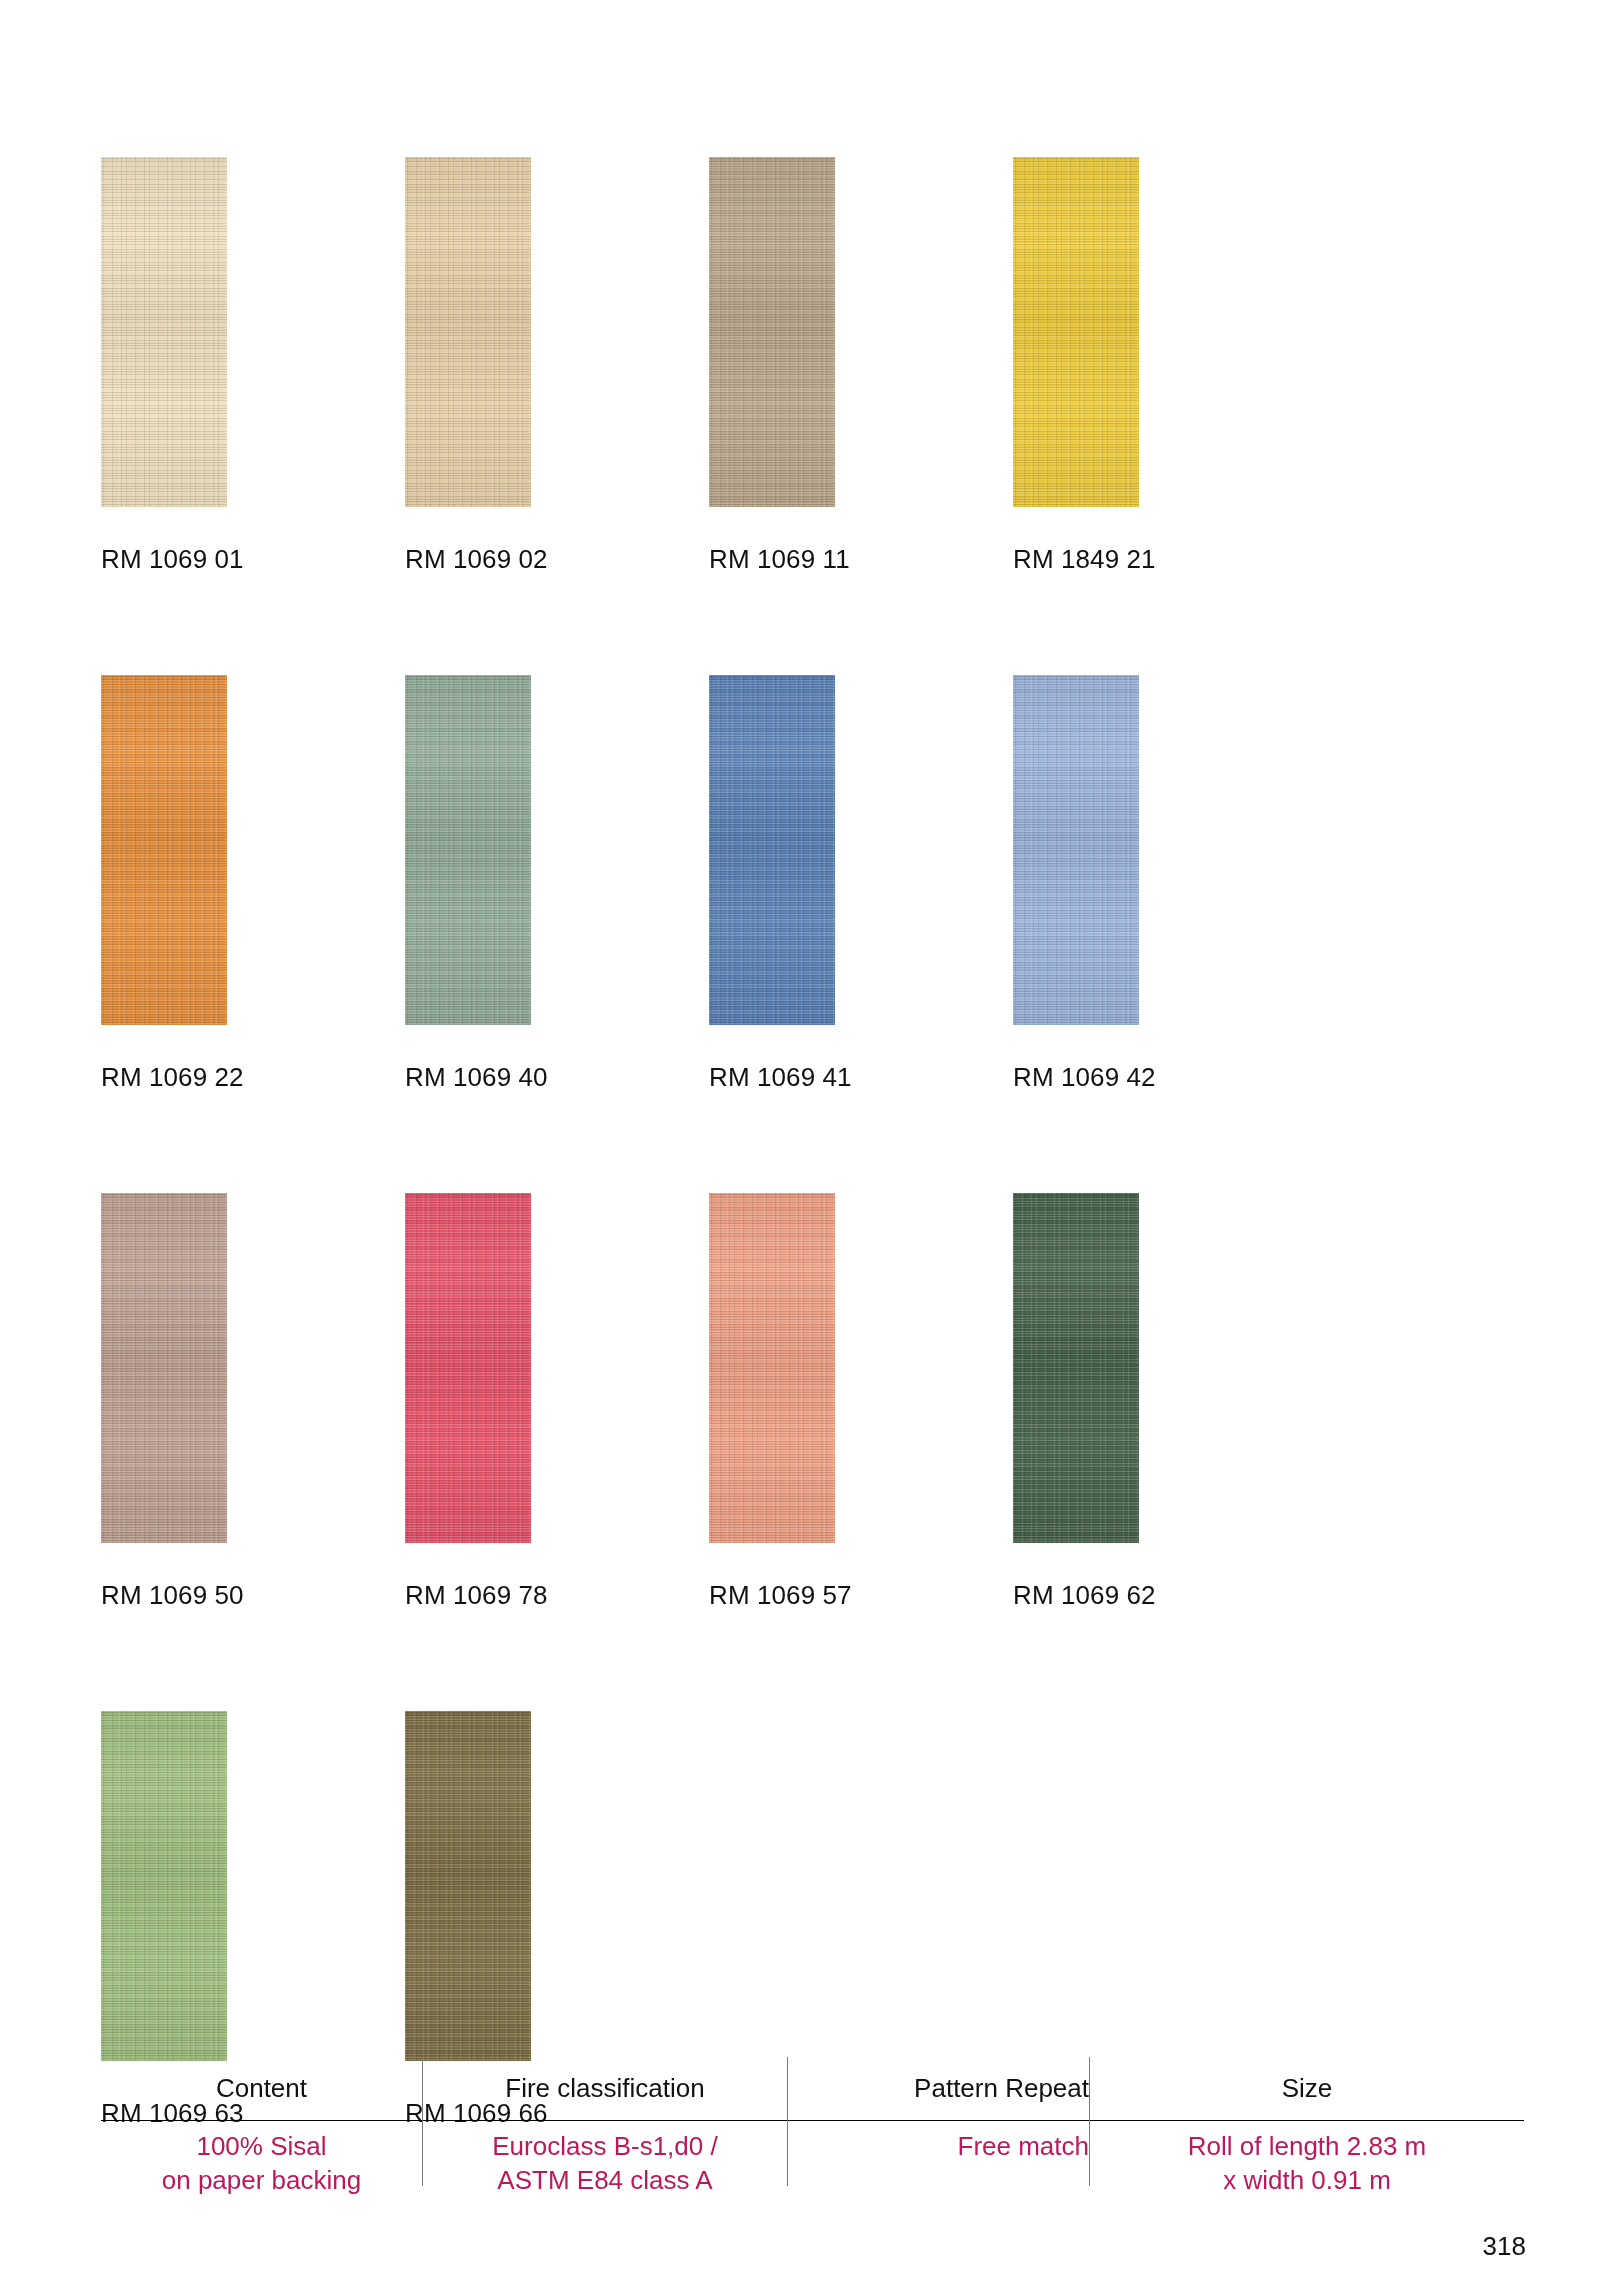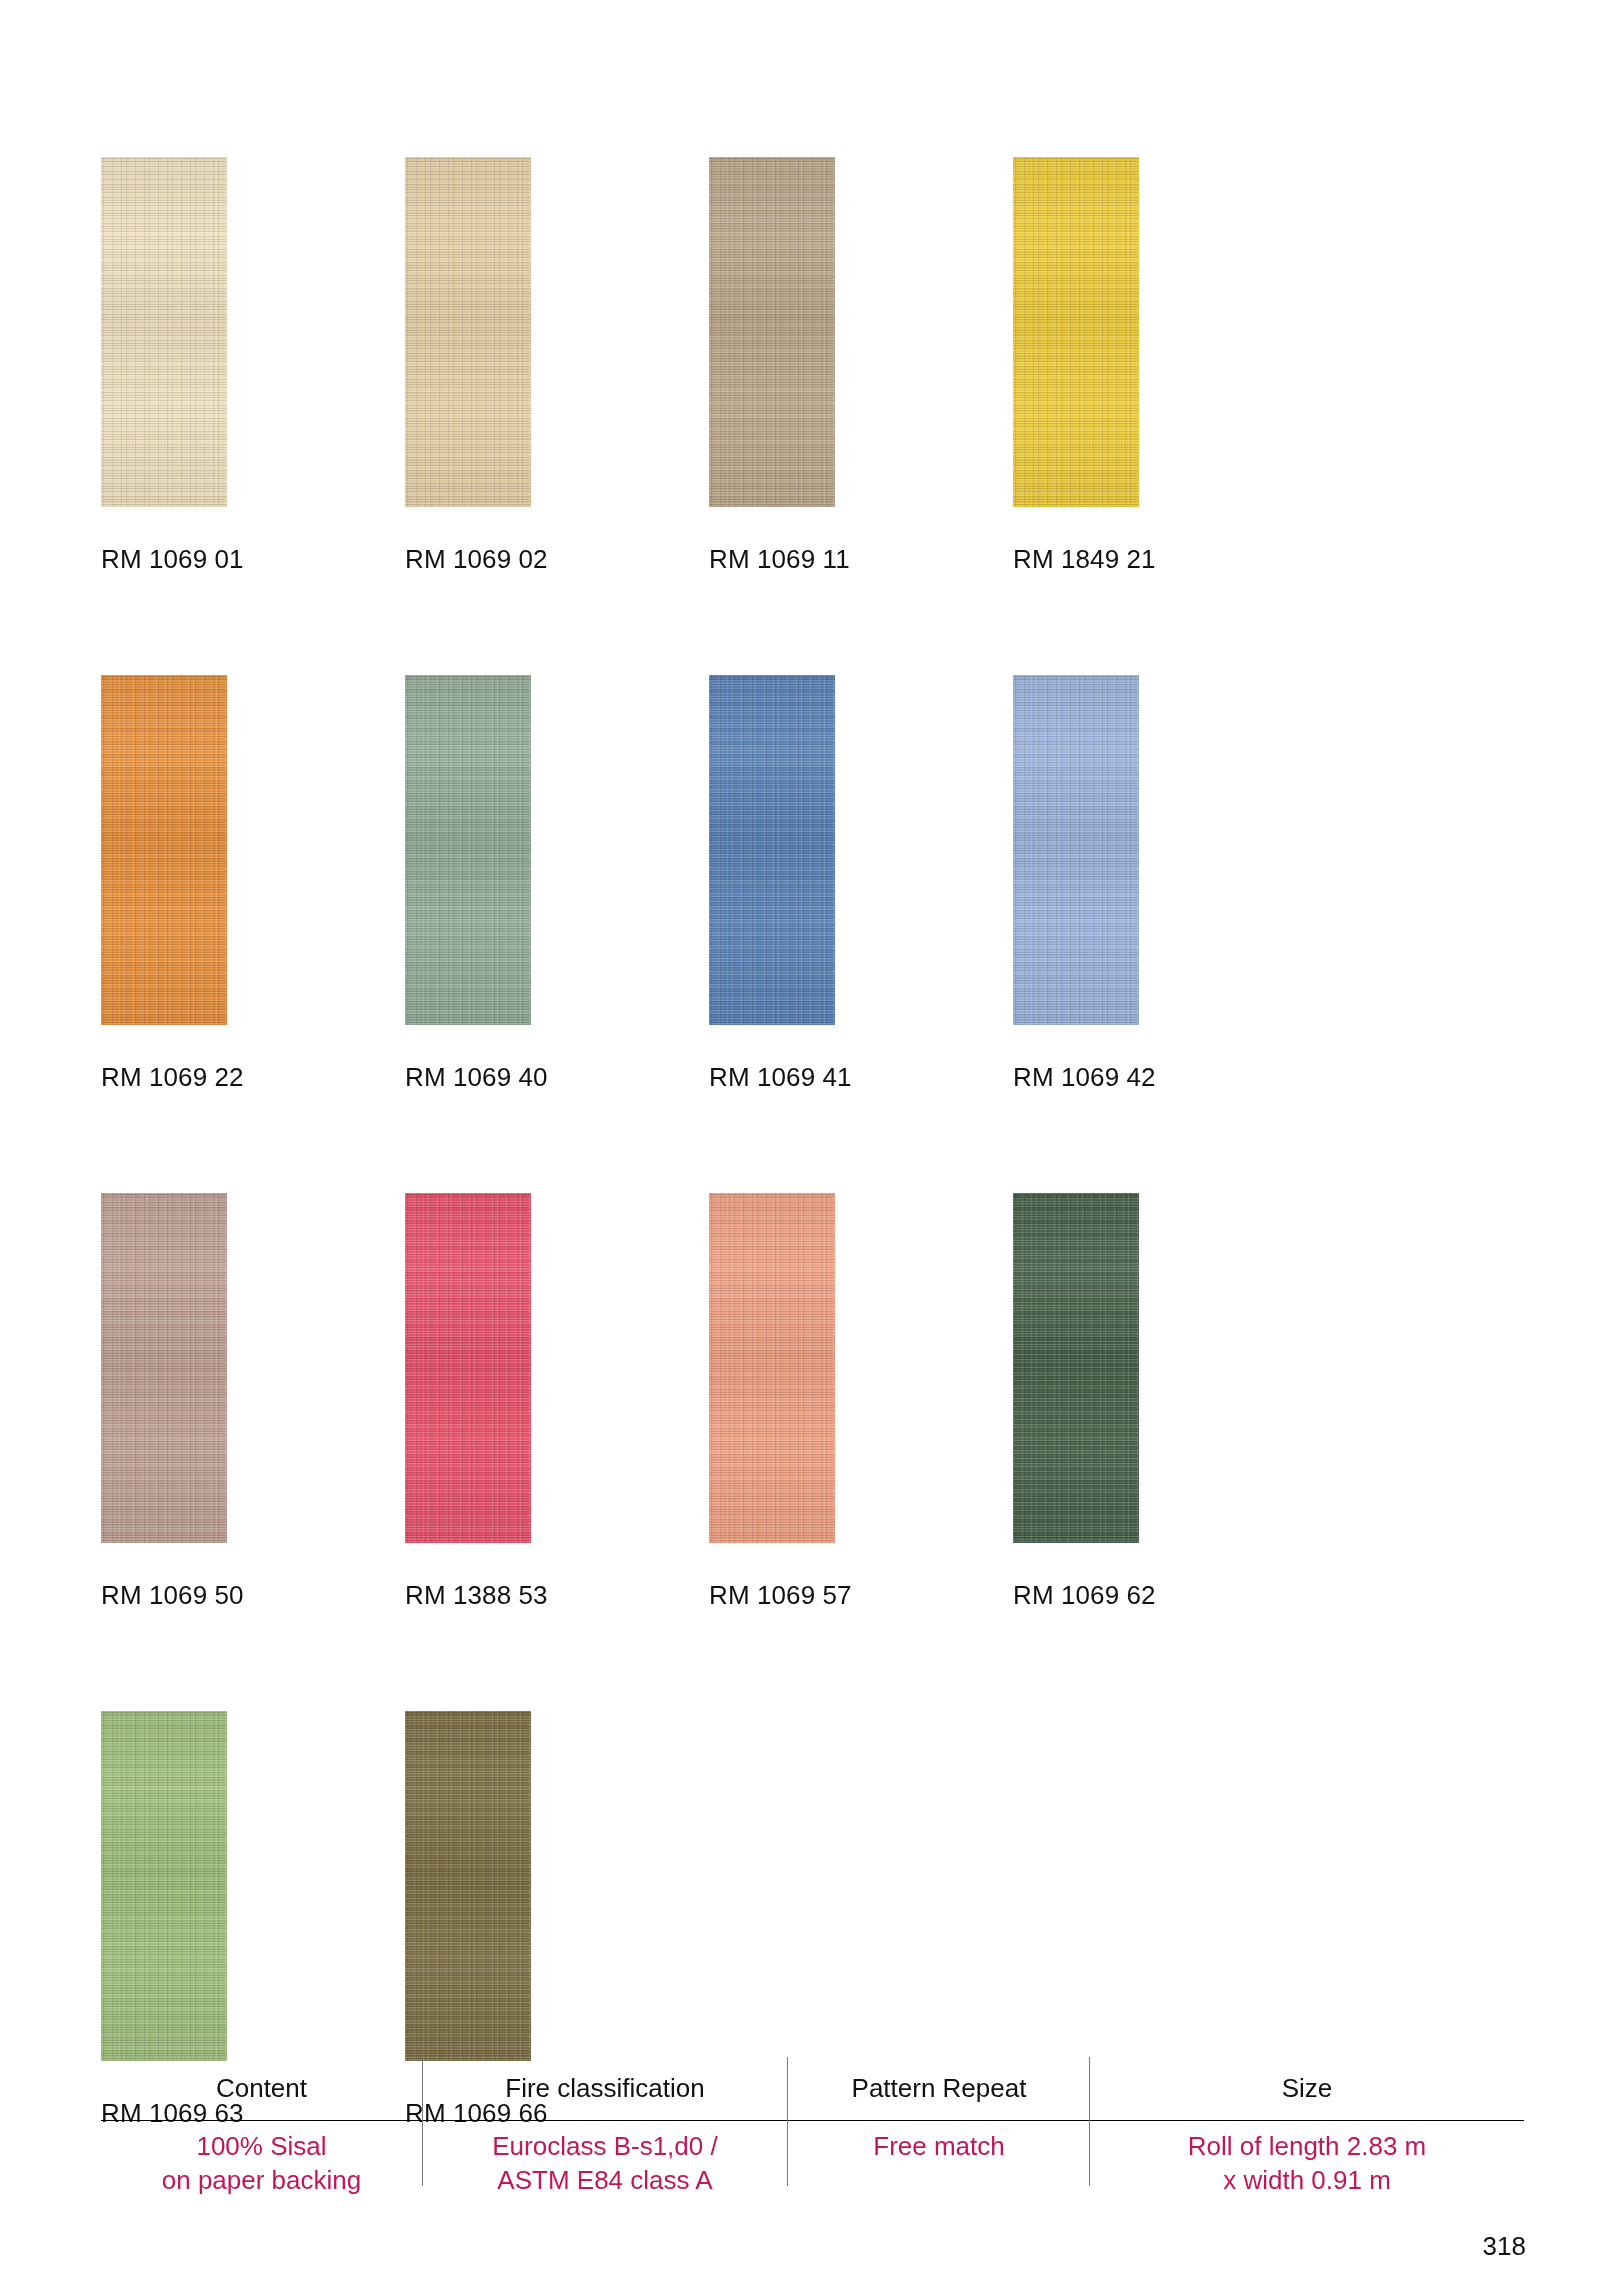--- a/index.html
+++ b/index.html
@@ -179,21 +179,21 @@
     </div>
   </div>
 
   <div class="swatch-row">
     <div class="swatch-cell">
       <div class="swatch-chip" style="background-color: rgb(192, 161, 147);"></div>
       <div class="swatch-label">RM 1069 50</div>
     </div>
     <div class="swatch-cell">
       <div class="swatch-chip" style="background-color: rgb(232, 83, 107);"></div>
-      <div class="swatch-label">RM 1388 53</div>
+      <div class="swatch-label">RM 1069 78</div>
     </div>
     <div class="swatch-cell">
       <div class="swatch-chip" style="background-color: rgb(240, 161, 132);"></div>
       <div class="swatch-label">RM 1069 57</div>
     </div>
     <div class="swatch-cell">
       <div class="swatch-chip" style="background-color: rgb(71, 99, 74);"></div>
       <div class="swatch-label">RM 1069 62</div>
     </div>
   </div>
@@ -224,21 +224,21 @@
     <div class="spec-body">100% Sisal
 on paper backing</div>
   </div>
 
   <div class="spec-col" style="left:322px; width:364px;">
     <div class="spec-head">Fire classification</div>
     <div class="spec-body">Euroclass B-s1,d0 /
 ASTM E84 class A</div>
   </div>
 
-  <div class="spec-col" style="left:688px; width:300px;">
+  <div class="spec-col" style="left:688px; width:300px;text-align:right;">
     <div class="spec-head">Pattern Repeat</div>
     <div class="spec-body">Free match</div>
   </div>
 
   <div class="spec-col" style="left:989px; width:434px;">
     <div class="spec-head">Size</div>
     <div class="spec-body">Roll of length 2.83 m
 x width 0.91 m</div>
   </div>
 

